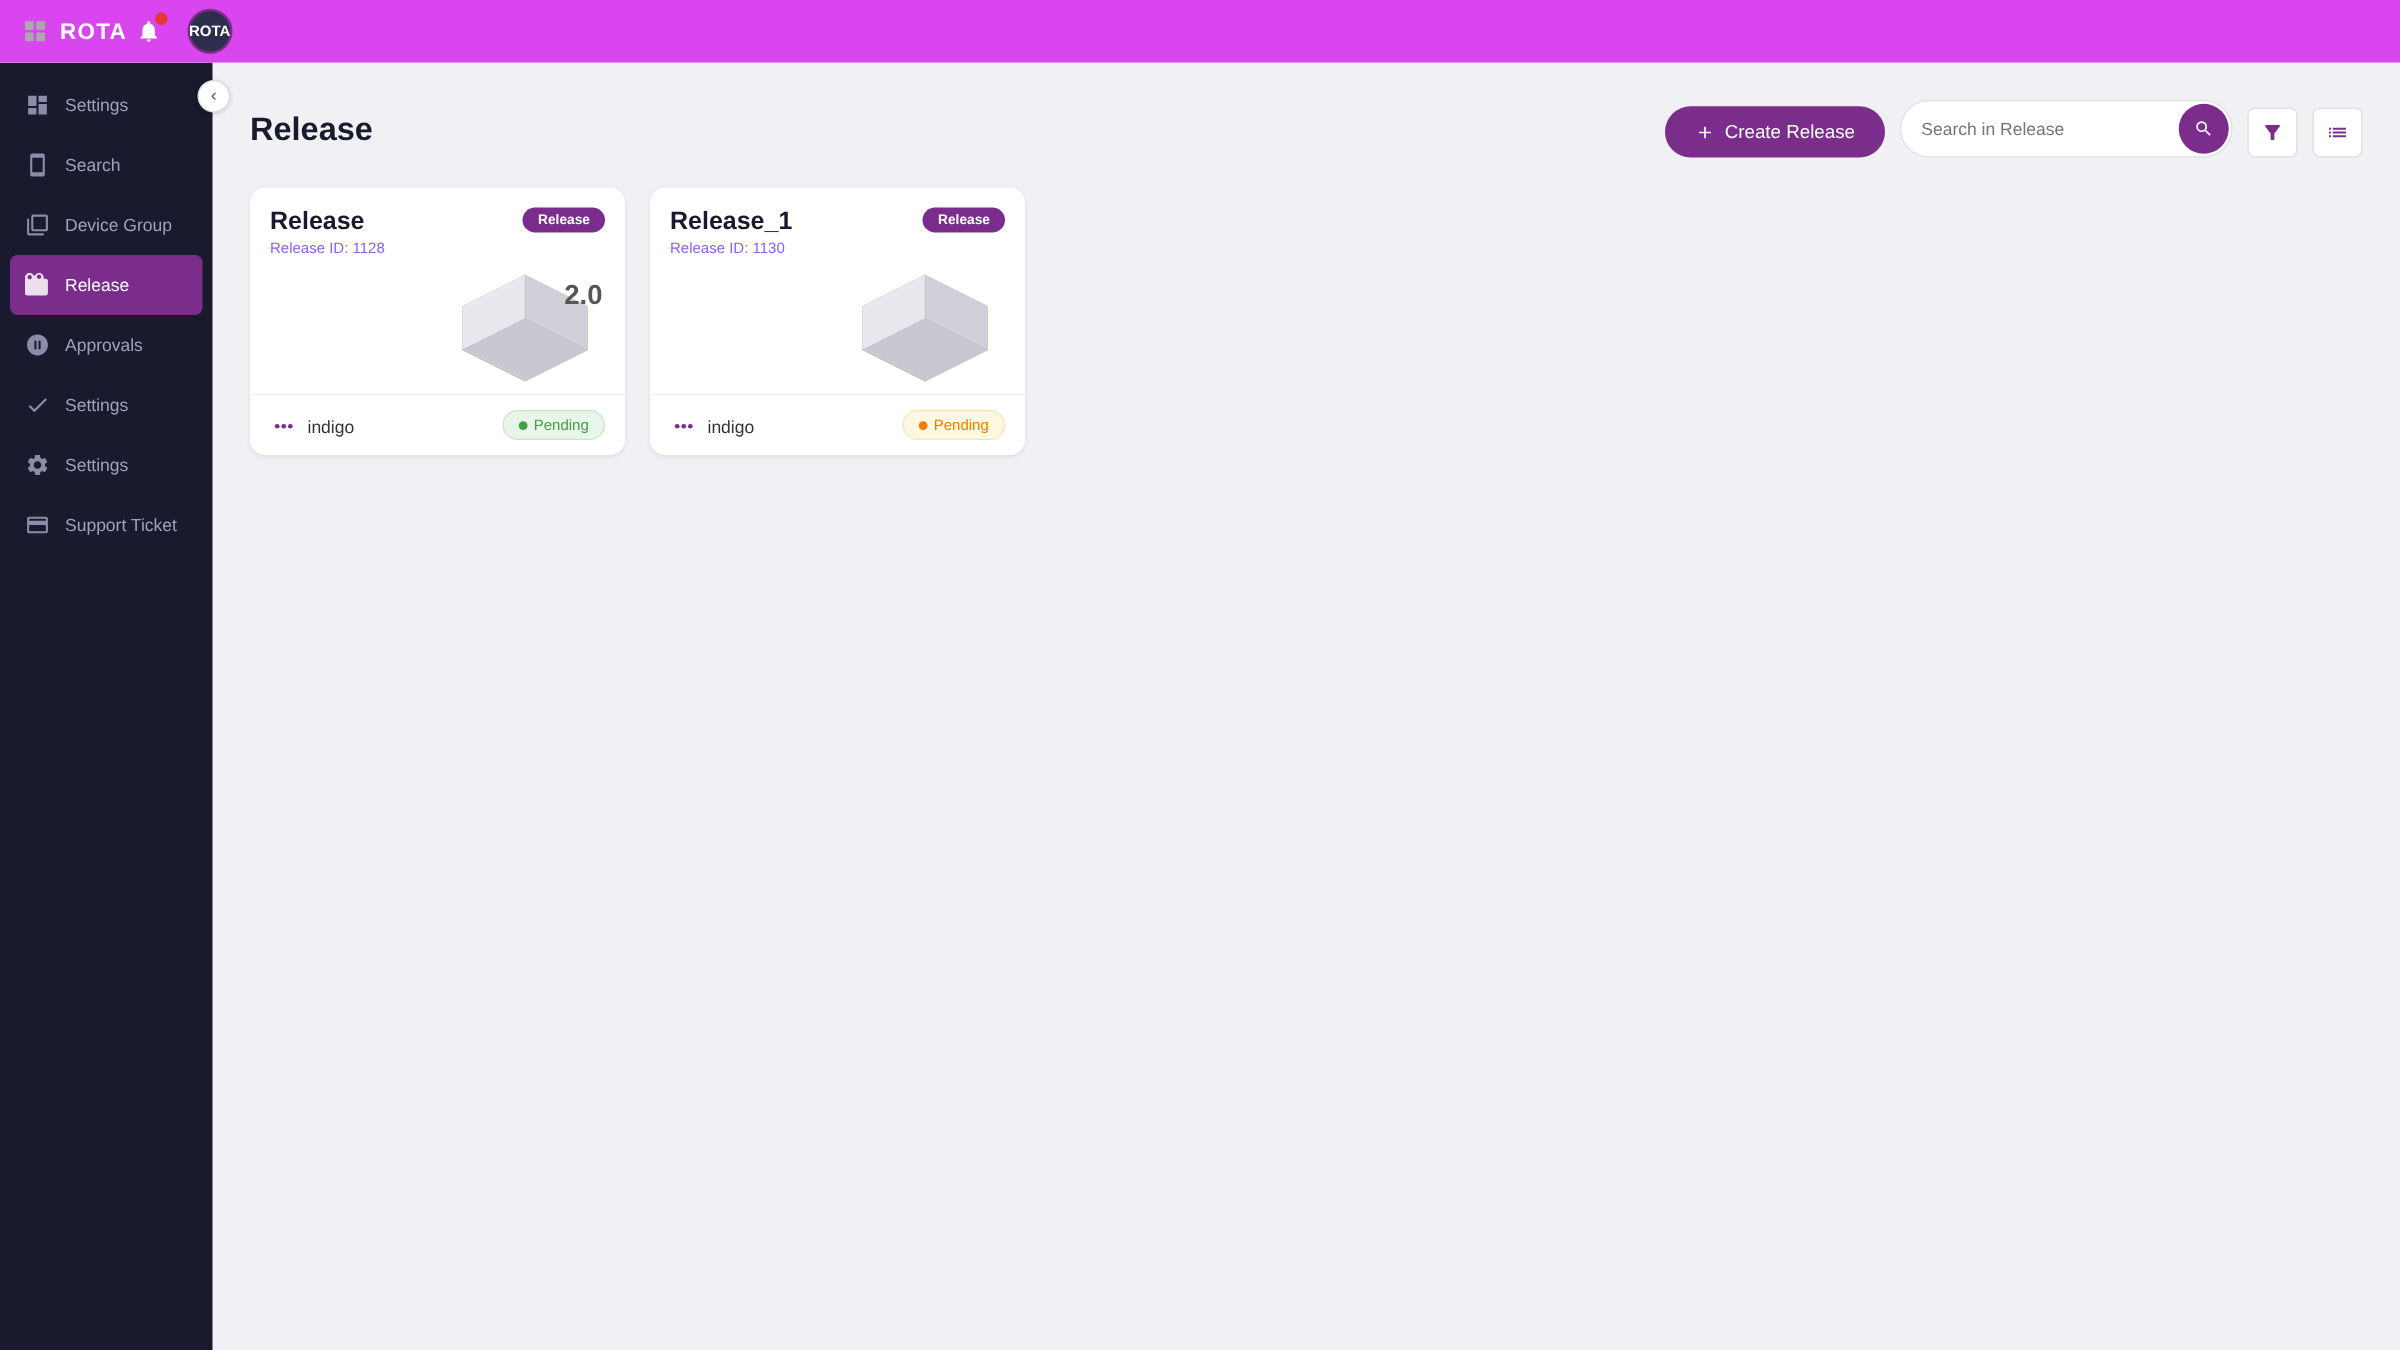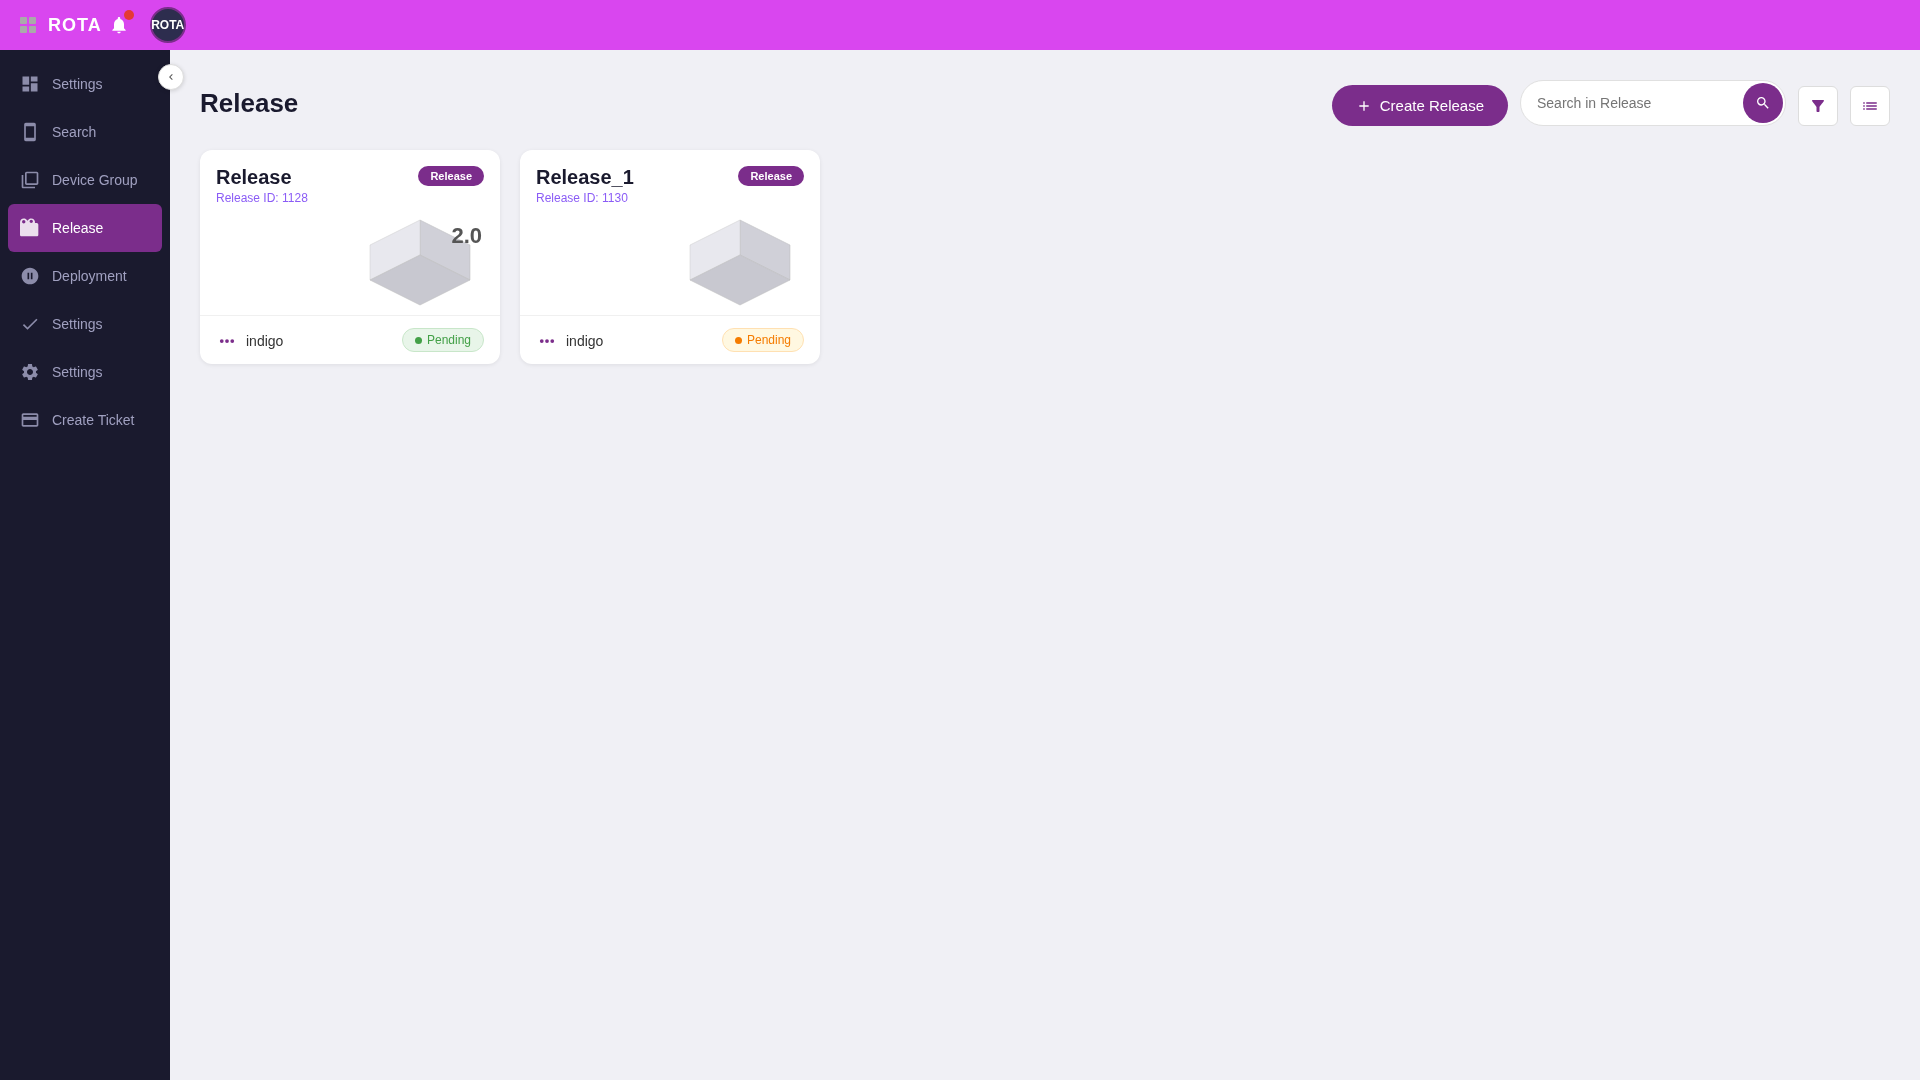--- a/index.html
+++ b/index.html
@@ -317,42 +317,42 @@
       <svg class="nav-icon" viewBox="0 0 24 24">
         <path d="M20 6h-2.18c.07-.44.18-.88.18-1.34C18 2.54 15.96.5 13.5.5c-1.37 0-2.56.61-3.4 1.57L9 3.4 7.9 2.07C7.06 1.11 5.87.5 4.5.5 2.04.5 0 2.54 0 5c0 .46.11.9.18 1.34H0L0 20c0 1.1.9 2 2 2h18c1.1 0 2-.9 2-2V8c0-1.1-.9-2-2-2zm-6.5-4c1.1 0 2 .9 2 2s-.9 2-2 2-2-.9-2-2 .9-2 2-2zM4.5 2.5c1.1 0 2 .9 2 2s-.9 2-2 2-2-.9-2-2 .9-2 2-2z"></path>
       </svg>
       <span>Release</span>
     </div>
 
     <div class="nav-item">
       <svg class="nav-icon" viewBox="0 0 24 24">
         <path d="M12 2C6.48 2 2 6.48 2 12s4.48 10 10 10 10-4.48 10-10S17.52 2 12 2zm-1 14H9V8h2v8zm4 0h-2V8h2v8z"></path>
       </svg>
-      <span>Deployment</span>
+      <span>Approvals</span>
     </div>
 
     <div class="nav-item">
       <svg class="nav-icon" viewBox="0 0 24 24">
         <path d="M9 16.17L4.83 12l-1.42 1.41L9 19 21 7l-1.41-1.41z"></path>
       </svg>
       <span>Settings</span>
     </div>
 
     <div class="nav-item">
       <svg class="nav-icon" viewBox="0 0 24 24">
         <path d="M19.14,12.94c0.04-0.3,0.06-0.61,0.06-0.94c0-0.32-0.02-0.64-0.07-0.94l2.03-1.58c0.18-0.14,0.23-0.41,0.12-0.61 l-1.92-3.32c-0.12-0.22-0.37-0.29-0.59-0.22l-2.39,0.96c-0.5-0.38-1.03-0.7-1.62-0.94L14.4,2.81c-0.04-0.24-0.24-0.41-0.48-0.41 h-3.84c-0.24,0-0.43,0.17-0.47,0.41L9.25,5.35C8.66,5.59,8.12,5.92,7.63,6.29L5.24,5.33c-0.22-0.08-0.47,0-0.59,0.22L2.74,8.87 C2.62,9.08,2.66,9.34,2.86,9.48l2.03,1.58C4.84,11.36,4.8,11.69,4.8,12s0.02,0.64,0.07,0.94l-2.03,1.58 c-0.18,0.14-0.23,0.41-0.12,0.61l1.92,3.32c0.12,0.22,0.37,0.29,0.59,0.22l2.39-0.96c0.5,0.38,1.03,0.7,1.62,0.94l0.36,2.54 c0.05,0.24,0.24,0.41,0.48,0.41h3.84c0.24,0,0.44-0.17,0.47-0.41l0.36-2.54c0.59-0.24,1.13-0.56,1.62-0.94l2.39,0.96 c0.22,0.08,0.47,0,0.59-0.22l1.92-3.32c0.12-0.22,0.07-0.47-0.12-0.61L19.14,12.94z M12,15.6c-1.98,0-3.6-1.62-3.6-3.6 s1.62-3.6,3.6-3.6s3.6,1.62,3.6,3.6S13.98,15.6,12,15.6z"></path>
       </svg>
       <span>Settings</span>
     </div>
 
     <div class="nav-item">
       <svg class="nav-icon" viewBox="0 0 24 24">
         <path d="M20 4H4c-1.11 0-1.99.89-1.99 2L2 18c0 1.11.89 2 2 2h16c1.11 0 2-.89 2-2V6c0-1.11-.89-2-2-2zm0 14H4v-6h16v6zm0-10H4V6h16v2z"></path>
       </svg>
-      <span>Create Ticket</span>
+      <span>Support Ticket</span>
     </div>
   </div>
 
   <div class="content">
 
     <div class="content-header">
       <h1 class="page-title">Release</h1>
       <div class="header-actions">
         <button class="create-btn">
           <svg width="16" height="16" viewBox="0 0 24 24" fill="white">

